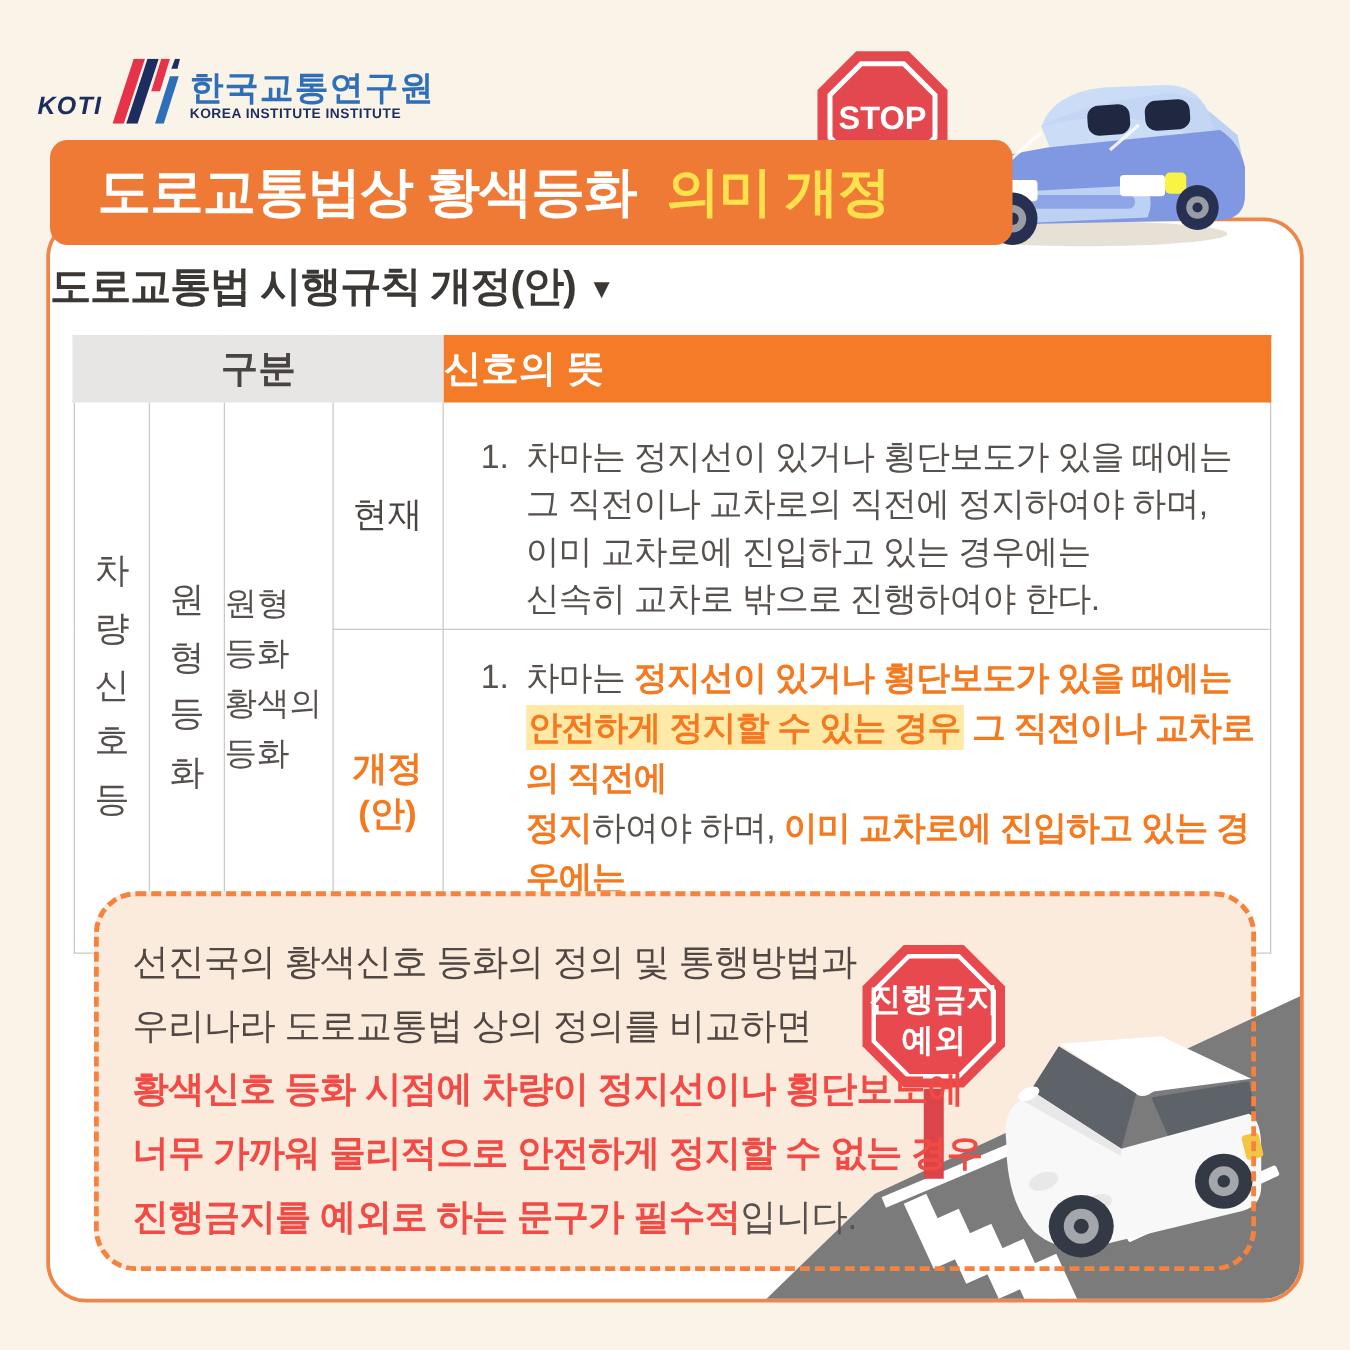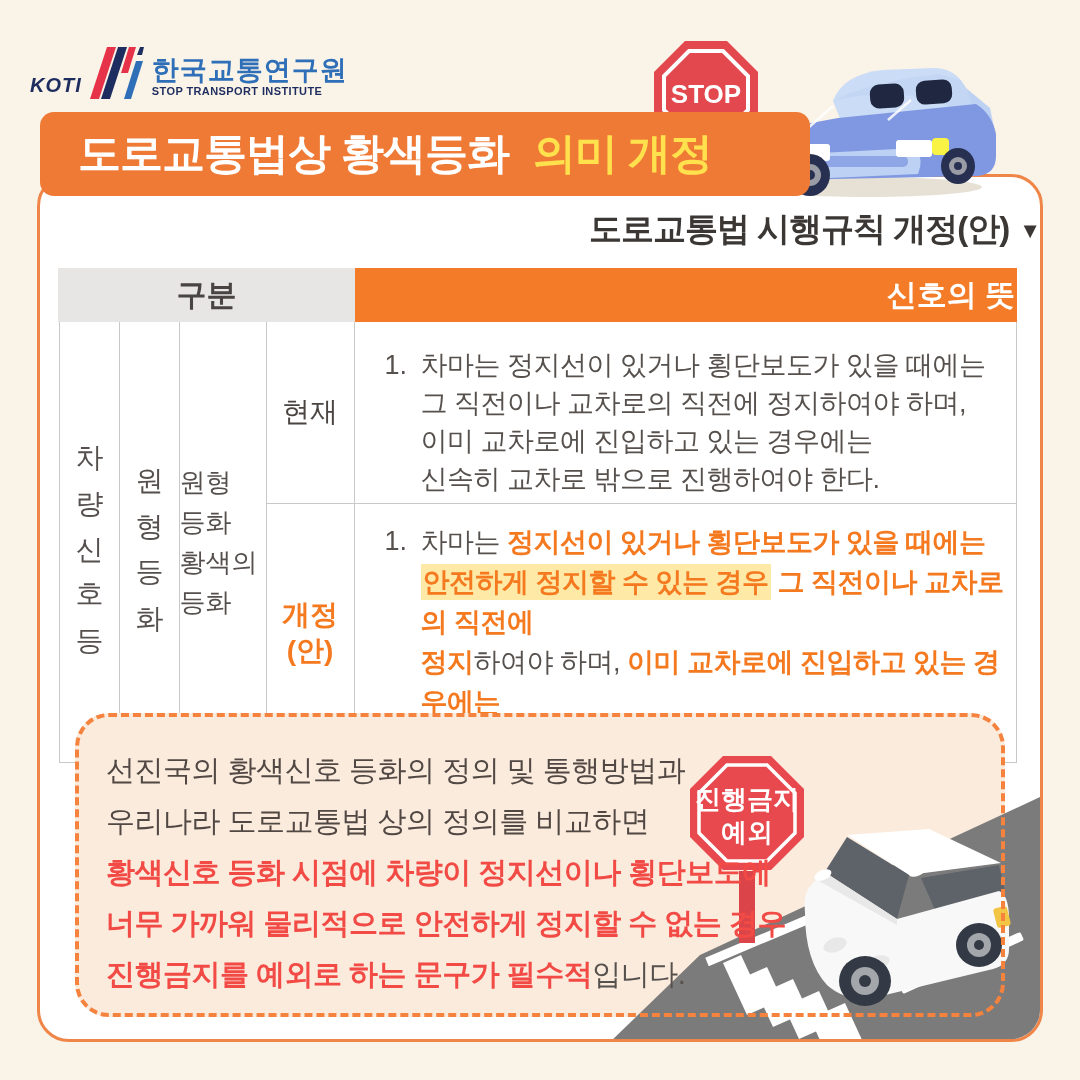--- a/index.html
+++ b/index.html
@@ -20,29 +20,29 @@
 
   .badge { position:absolute; left:40px; top:112px; width:770px; height:84px; background:#EF7A35;
            border-radius:14px; z-index:30; display:flex; align-items:center; padding-left:38px;
            font-size:43px; font-weight:800; color:#FFFFFF; white-space:nowrap; letter-spacing:-1px;gap:12px; }
   .badge .accent { color:#FFE14D; margin-left:12px; }
 
   
   .panel { position:absolute; left:37px; top:174px; width:1006px; height:868px; background:#FFFFFF;
            border:3px solid #EF8648; border-radius:32px; z-index:10; overflow:hidden; }
 
-  .table-title { position:absolute; left:0; top:30px; width:1000px; text-align:right;
+  .table-title { position:absolute; left:0; top:30px; width:1000px; text-align:left;
                  font-size:33px; font-weight:800; color:#3B3734; letter-spacing:-1px; }
   .table-title .arrow { font-size:22px; color:#3B3734; margin-left:10px; vertical-align:2px; }
 
   
   table.tbl { position:absolute; left:18px; top:91px; width:959px; border-collapse:collapse; table-layout:fixed; }
   .tbl td { border:1.5px solid #CBC9C7; }
   .tbl .h-left  { background:#E7E6E5; border:2px solid #E7E6E5; text-align:center; font-size:30px; font-weight:800; color:#494441; height:52px; }
-  .tbl .h-right { background:#F47C28; border:2px solid #F47C28; text-align:right; font-size:30px; font-weight:800; color:#FFFFFF; height:52px; }
+  .tbl .h-right { background:#F47C28; border:2px solid #F47C28; text-align:left; font-size:30px; font-weight:800; color:#FFFFFF; height:52px; }
   .tbl .vcell { text-align:center; vertical-align:middle; background:#FFFFFF; }
   .vtext { display:inline-block; writing-mode:vertical-rl; text-orientation:upright; letter-spacing:18px;
            font-size:28px; font-weight:500; color:#55504E; }
   .c3-text { white-space:pre-line; font-size:26px; font-weight:500; color:#55504E; line-height:40px; text-align:left; }
   .rlabel { text-align:center; vertical-align:middle; }
   .rlabel .lab-current { font-size:28px; font-weight:500; color:#4B4542; }
   .rlabel .lab-revised { font-size:28px; font-weight:800; color:#F4791F; white-space:pre-line; line-height:36px; }
   .row-current { height:182px; }
   .row-revised { height:183px; }
   .content { vertical-align:top; background:#FFFFFF; }
@@ -78,21 +78,21 @@
     <span class="koti">KOTI</span>
     <svg width="54" height="52" viewBox="0 0 54 52">
       <polygon points="17,0 26,0 9,52 0,52" fill="#E73349"></polygon>
       <polygon points="28,0 37,0 20,52 11,52" fill="#1E2D5F"></polygon>
       <polygon points="39,0 46,0 38,26 31,26" fill="#E73349"></polygon>
       <polygon points="46,14 53,14 41,52 34,52" fill="#2E6FB7"></polygon>
       <polygon points="50,0 54,0 52,8 47,8" fill="#1E2D5F"></polygon>
     </svg>
     <div class="names">
       <span class="ko">한국교통연구원</span>
-      <span class="en">STOP TRANSPORT INSTITUTE</span>
+      <span class="en">KOREA INSTITUTE INSTITUTE</span>
     </div>
   </div>
 
   <svg class="stop-sign-svg" width="116" height="158" viewBox="0 0 116 158">
     <rect x="51" y="90" width="14" height="66" fill="#E2484D"></rect>
     <polygon points="37,3 79,3 110,34 110,76 79,107 37,107 6,76 6,34" fill="#E2484D"></polygon>
     <polygon points="41,13 75,13 100,38 100,72 75,97 41,97 16,72 16,38" fill="none" stroke="#FFFFFF" stroke-width="4"></polygon>
     <text x="58" y="65" text-anchor="middle" font-size="26" font-weight="bold" fill="#FFFFFF">STOP</text>
   </svg>
 

